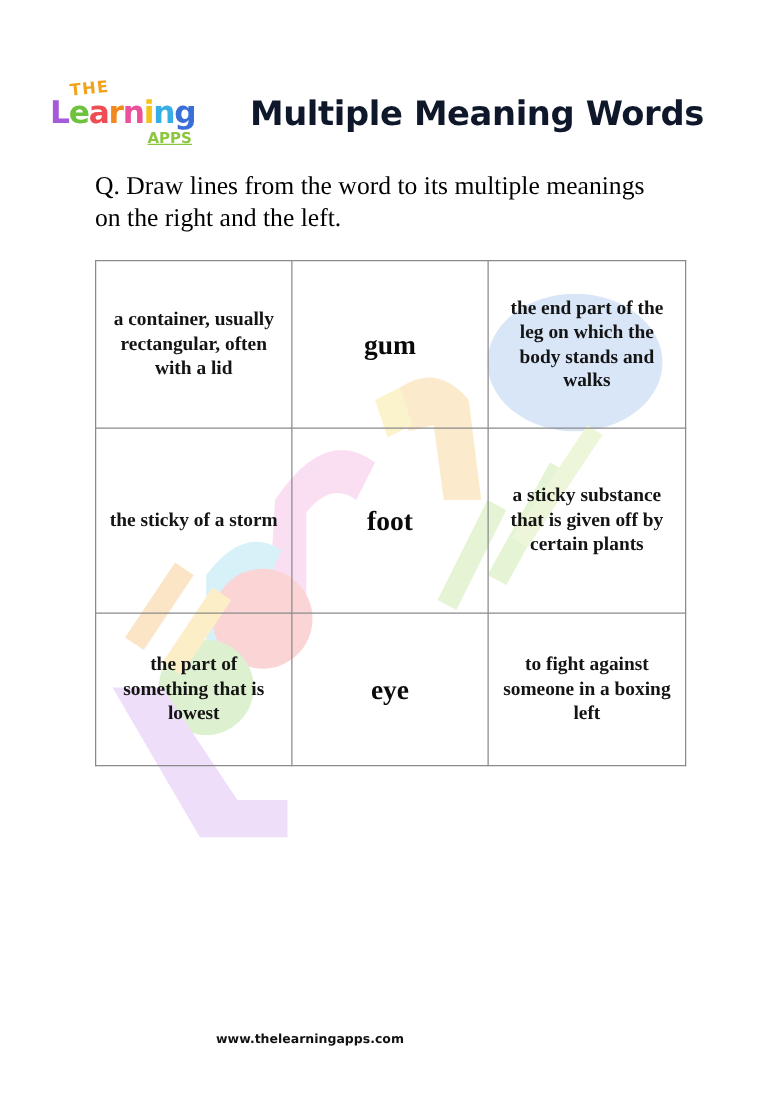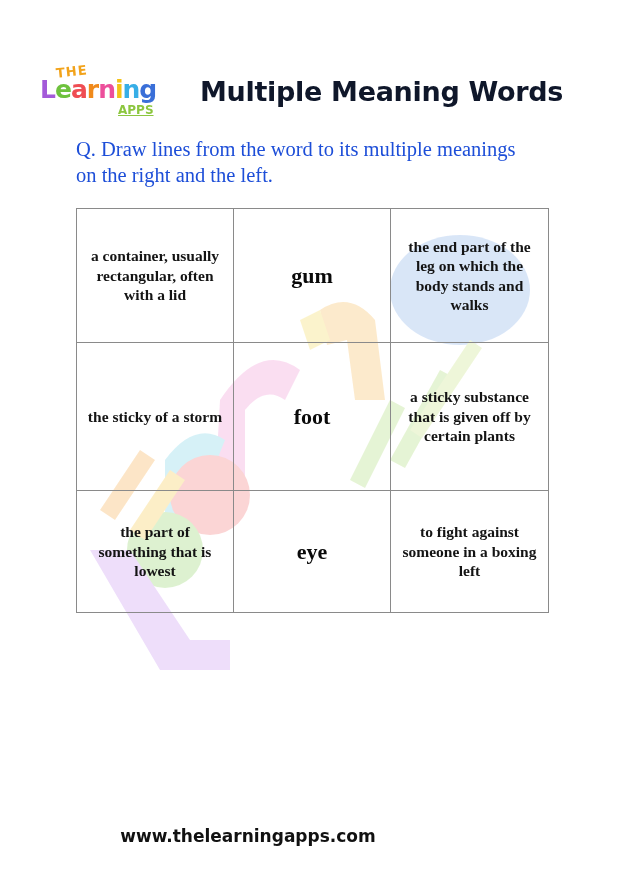--- a/index.html
+++ b/index.html
@@ -89,21 +89,21 @@
       letter-spacing: -0.3px;
       white-space: nowrap;
     }
     .question {
       position: absolute;
       left: 76px;
       top: 136px;
       width: 500px;
       font-size: 20.5px;
       line-height: 26px;
-      color: #1d4ed8;
+      color: #000000;
     }
     table.worksheet {
       position: absolute;
       left: 76px;
       top: 208px;
       width: 472px;
       border-collapse: collapse;
       table-layout: fixed;
     }
     table.worksheet td {
@@ -123,21 +123,21 @@
       color: #0a0a0a;
     }
     .footer {
       position: absolute;
       left: 0;
       width: 496px;
       top: 826px;
       text-align: center;
       font-family: "DejaVu Sans", sans-serif;
       font-weight: bold;
-      font-size: 17px;
+      font-size: 10px;
       color: #111;
     }
   </style>
 </head>
 <body>
 
 <svg class="watermark" viewBox="0 0 470 440" xmlns="http://www.w3.org/2000/svg">
 
   <ellipse cx="390" cy="60" rx="70" ry="55" fill="#7aa7e6"></ellipse>
 

